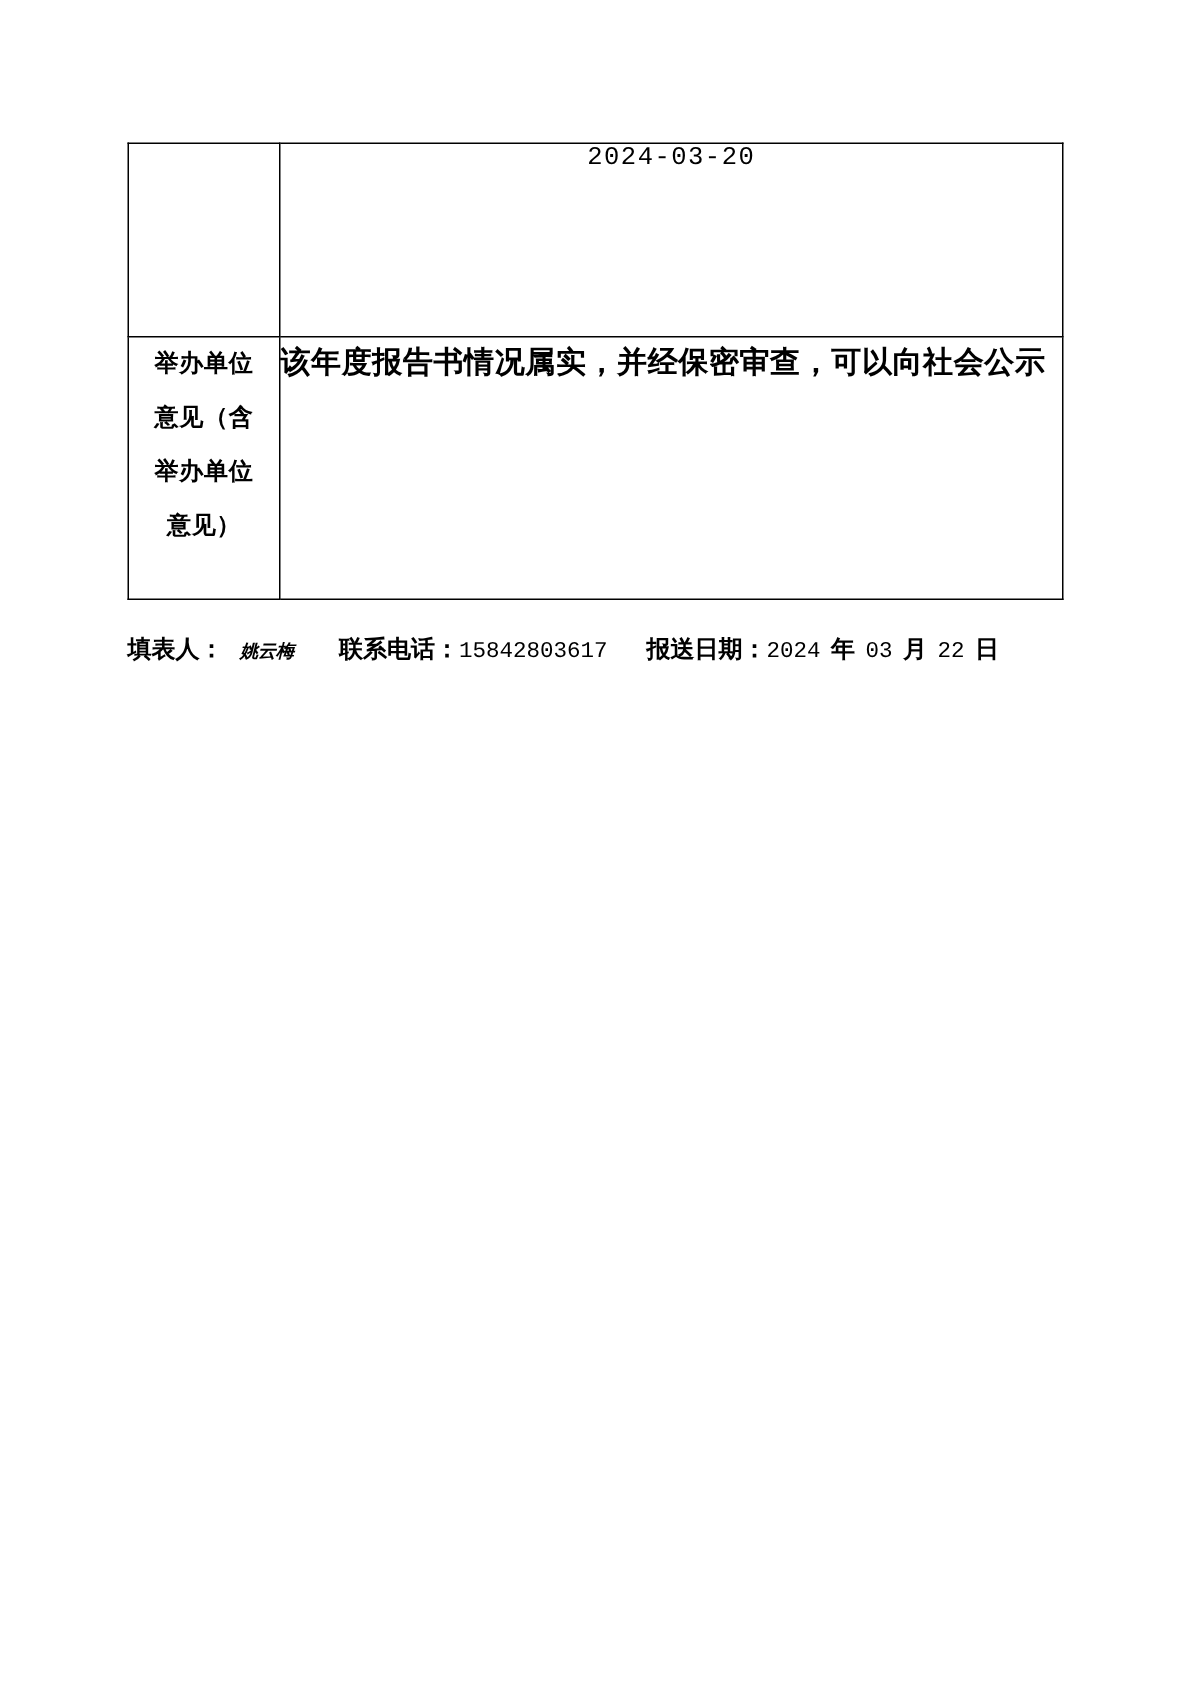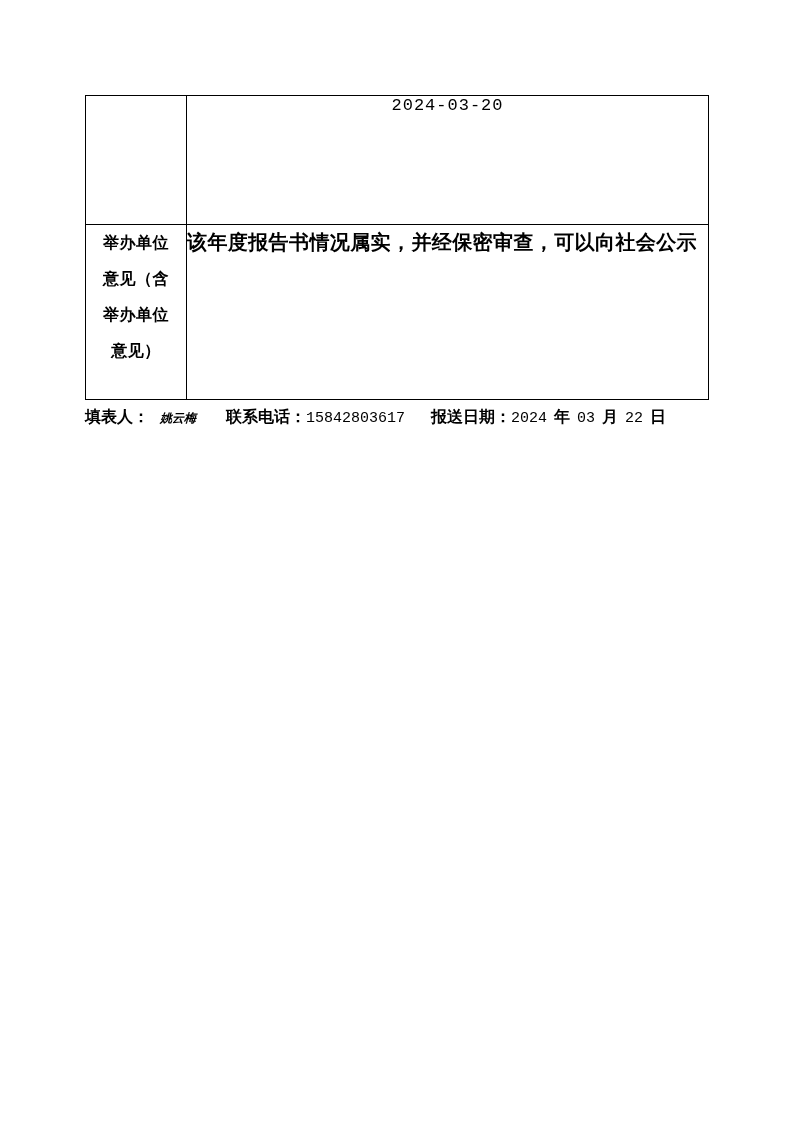--- a/index.html
+++ b/index.html
@@ -101,20 +101,21 @@
     font-family: "Liberation Serif", serif;
     white-space: nowrap;
   }
 
   .footer-line .seg {
     display: inline-block;
   }
 
   .footer-line .label {
     font-weight: bold;
+    margin-top: 16px;
   }
 
   .footer-line .value-name {
     font-weight: bold;
     font-style: italic;
     font-size: 12px;
     padding: 0 4px;
   }
 
   .footer-line .value-mono {

